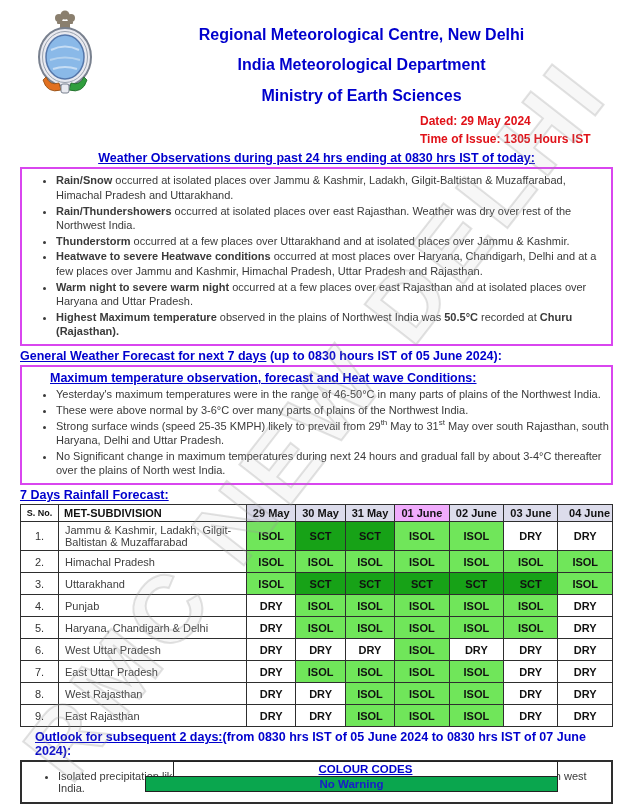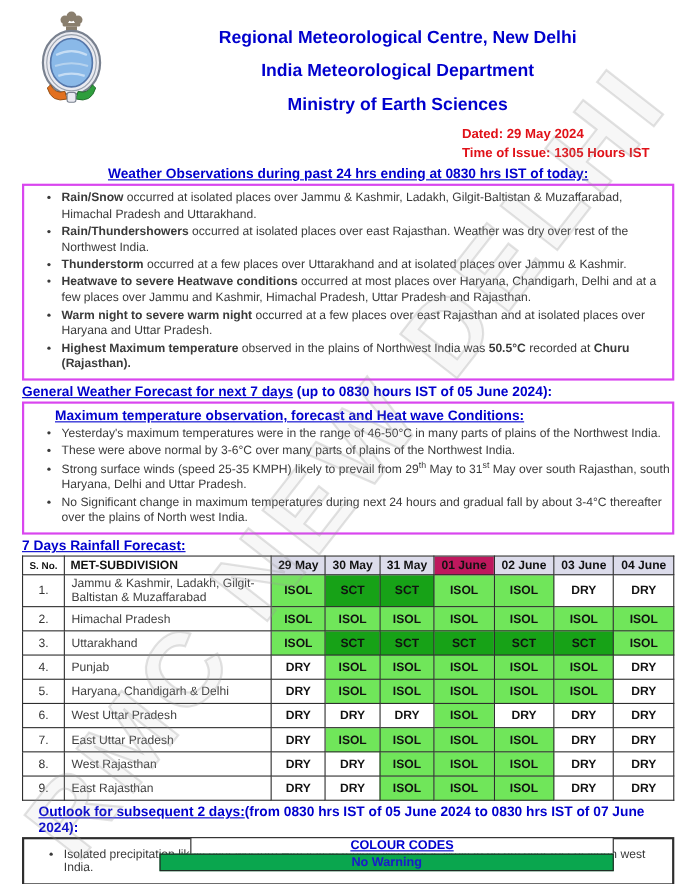--- a/index.html
+++ b/index.html
@@ -146,24 +146,24 @@
       <span class="u">7 Days Rainfall Forecast:</span>
     </div>
     <table id="rainfall-table">
         <thead>
           <tr>
             <th class="sno-h">S. No.</th>
             <th class="subdiv-h">MET-SUBDIVISION</th>
             <th style="background: rgb(220, 220, 235);">29 May</th>
             <th style="background: rgb(220, 220, 235);">30 May</th>
             <th style="background: rgb(220, 220, 235);">31 May</th>
-            <th style="background: #be185d;">01 June</th>
+            <th style="background: #f0abfc;">01 June</th>
             <th style="background: rgb(220, 220, 235);">02 June</th>
             <th style="background: rgb(220, 220, 235);">03 June</th>
-            <th style="background: rgb(220, 220, 235);">04 June</th>
+            <th style="background: rgb(220, 220, 235); text-align: right;">04 June</th>
           </tr>
         </thead>
         <tbody>
           <tr>
             <td class="sno">1.</td>
             <td class="subdiv">Jammu &amp; Kashmir, Ladakh, Gilgit-Baltistan &amp; Muzaffarabad</td>
             <td class="val" style="background: rgb(112, 230, 90);">ISOL</td>
             <td class="val" style="background: rgb(23, 162, 23);">SCT</td>
             <td class="val" style="background: rgb(23, 162, 23);">SCT</td>
             <td class="val" style="background: rgb(112, 230, 90);">ISOL</td>

